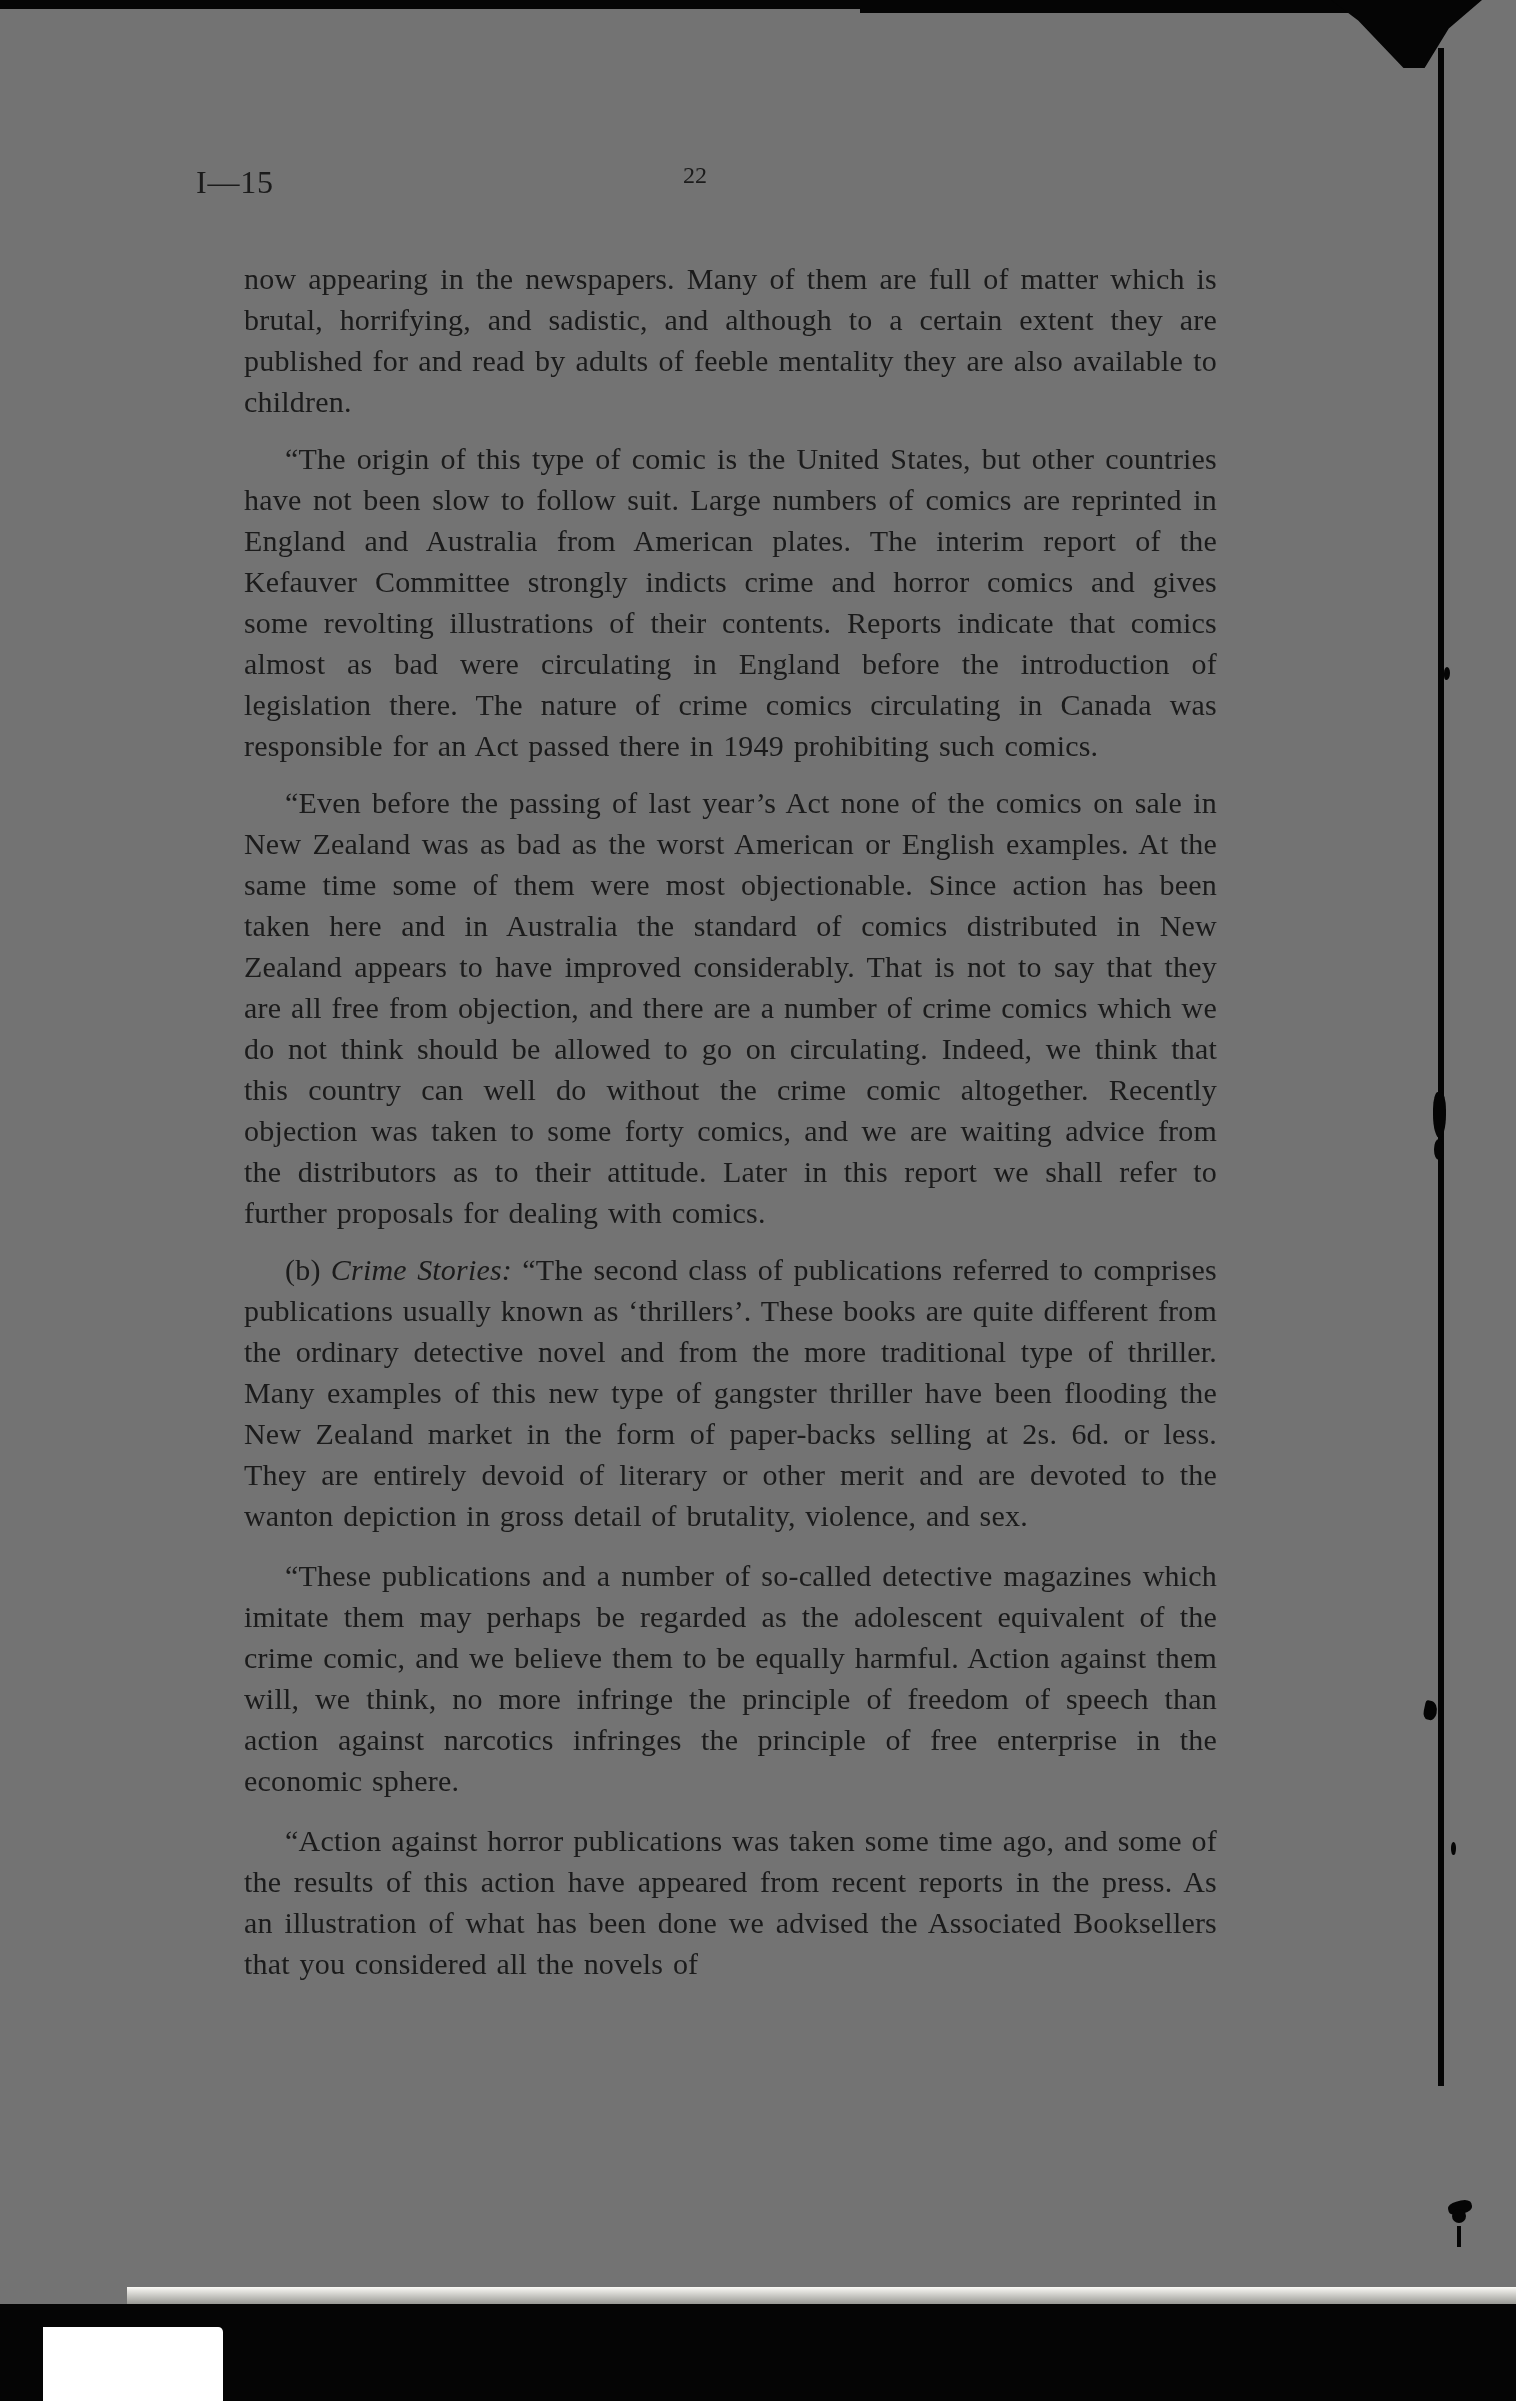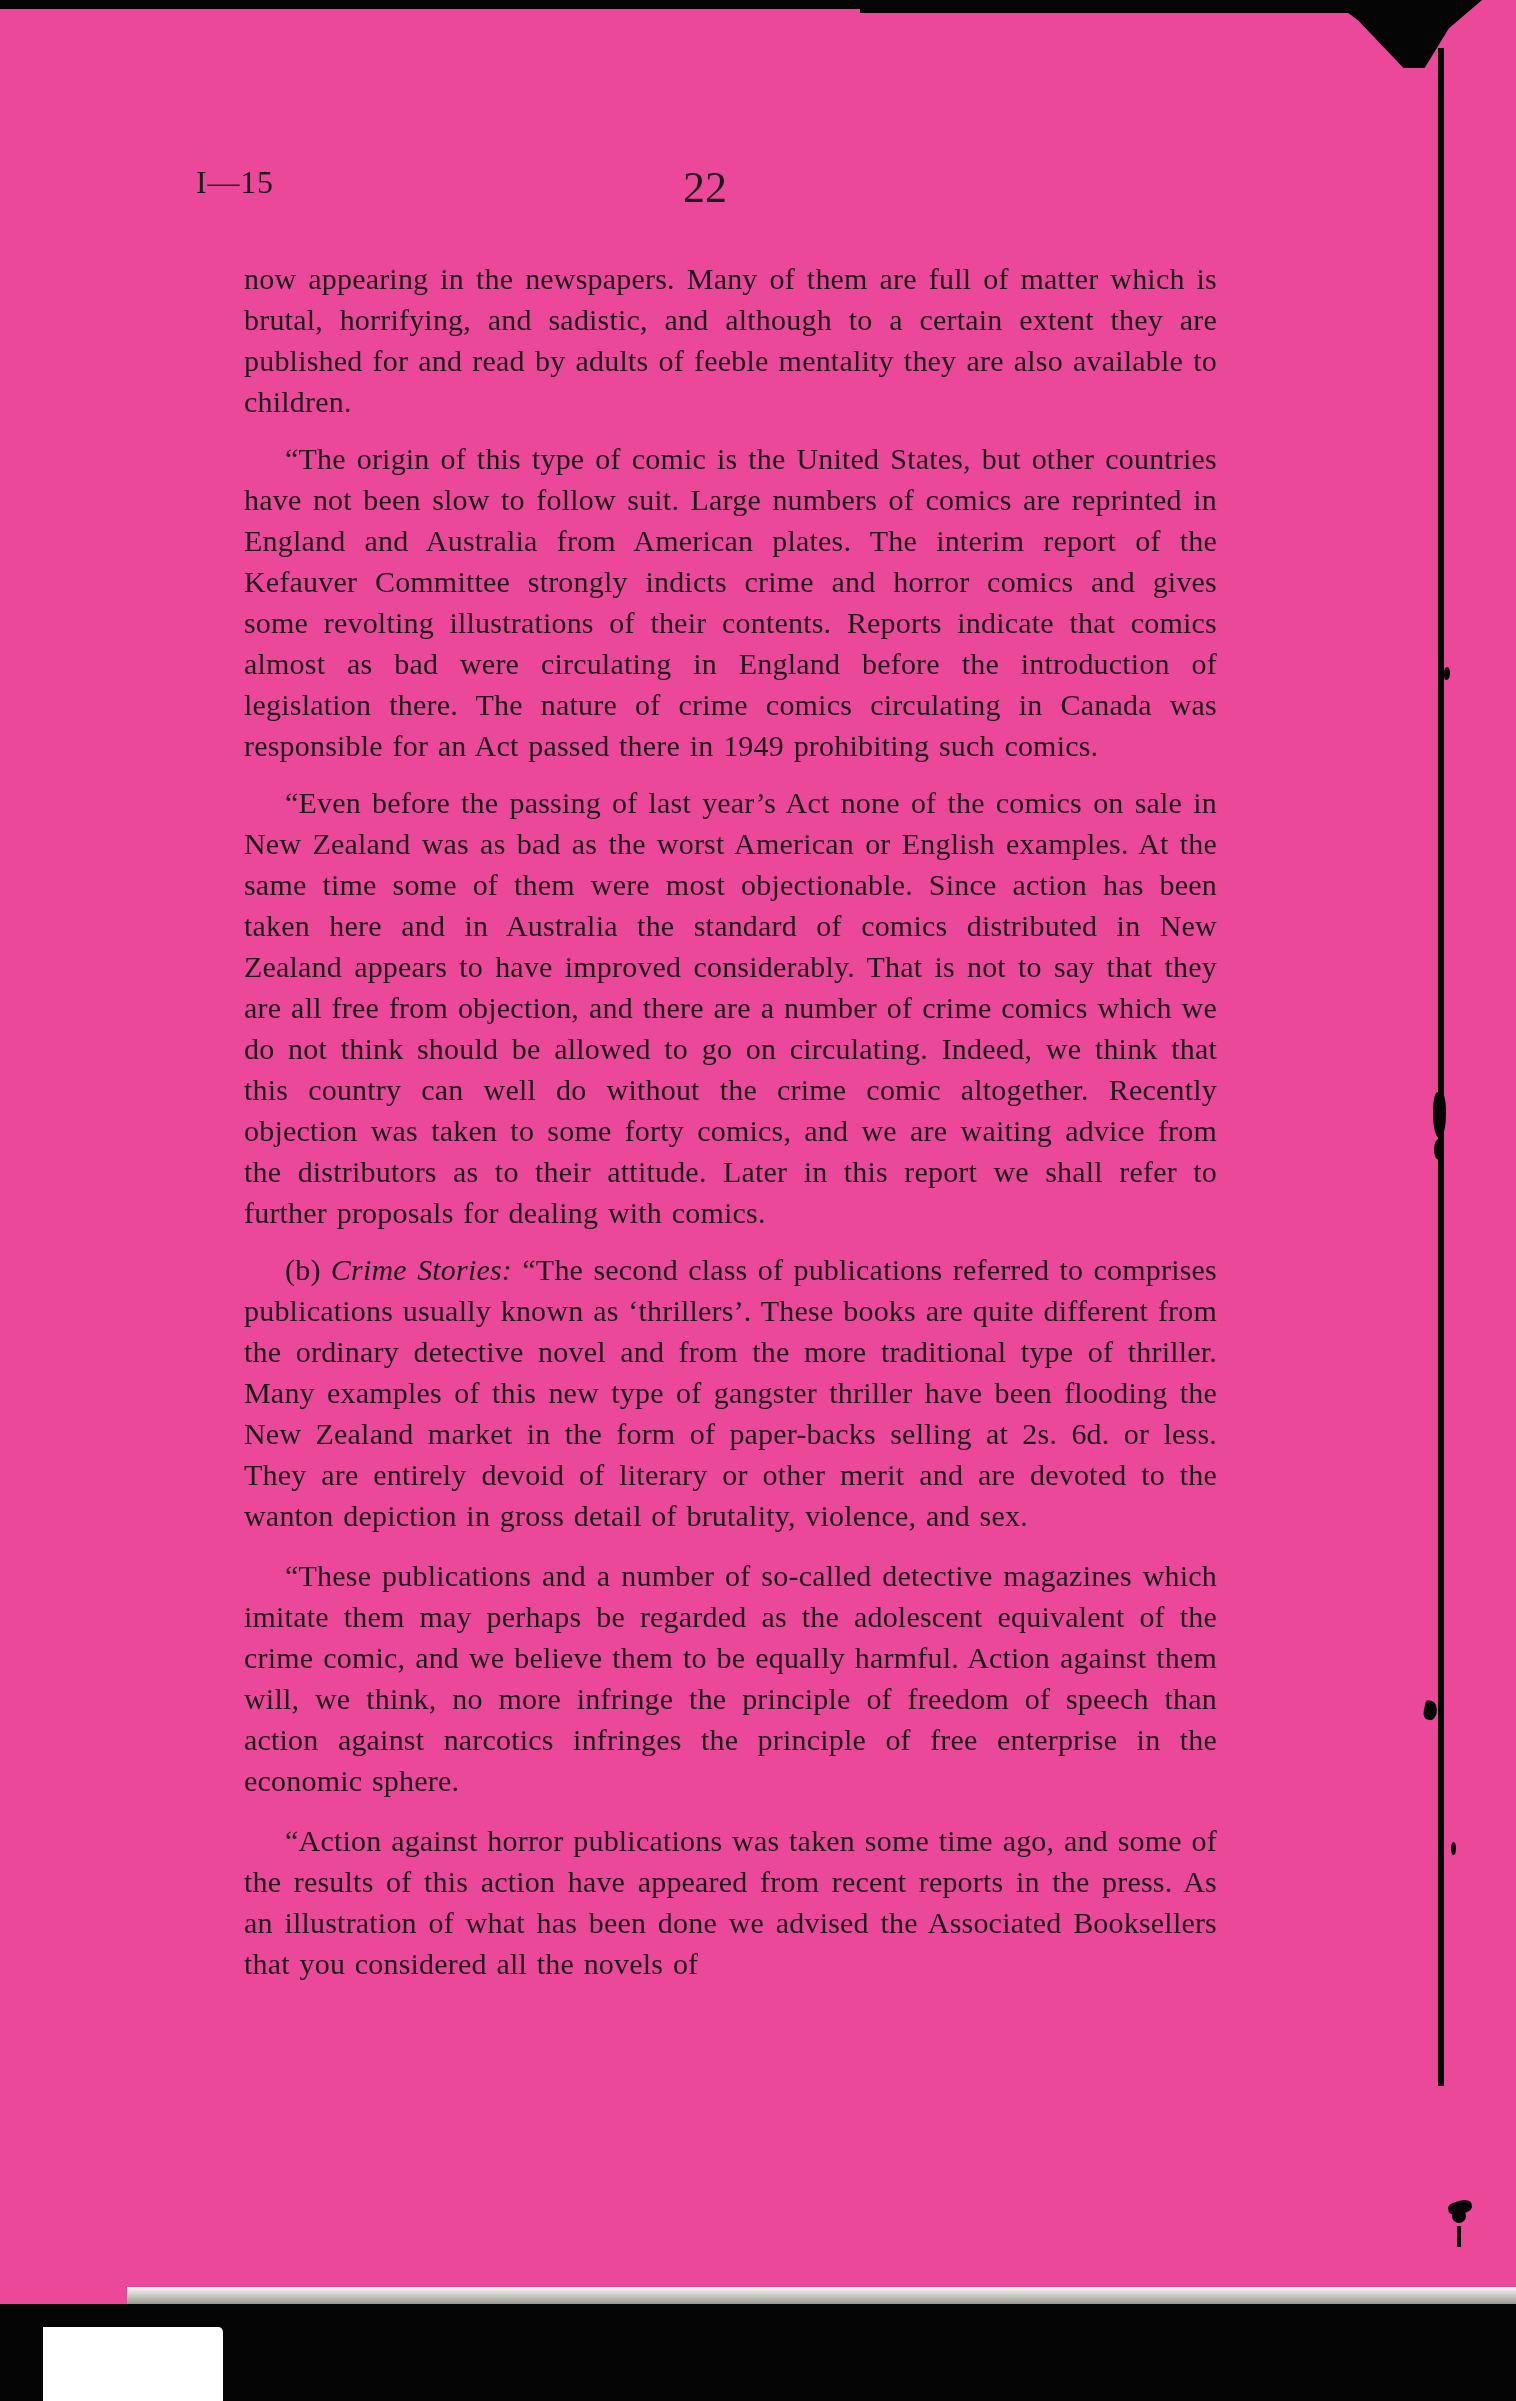--- a/index.html
+++ b/index.html
@@ -4,39 +4,39 @@
 <style>
   html, body {
     margin: 0;
     padding: 0;
     background: #ffffff;
   }
   .scan {
     position: relative;
     width: 1516px;
     height: 2401px;
-    background: #ec4899;
+    background: #737373;
     overflow: hidden;
     font-family: "Liberation Serif", "DejaVu Serif", serif;
     color: #1b1b1b;
   }
 
   
   .hdr-left {
     position: absolute;
     left: 196px;
     top: 164px;
     font-size: 32px;
     letter-spacing: 0.8px;
   }
   .hdr-page {
     position: absolute;
     left: 683px;
     top: 162px;
-    font-size: 44px;
+    font-size: 24px;
   }
 
   
   .textblock {
     position: absolute;
     left: 228px;
     top: 242px;
     width: 1005px;
     font-size: 30px;
     line-height: 41px;

